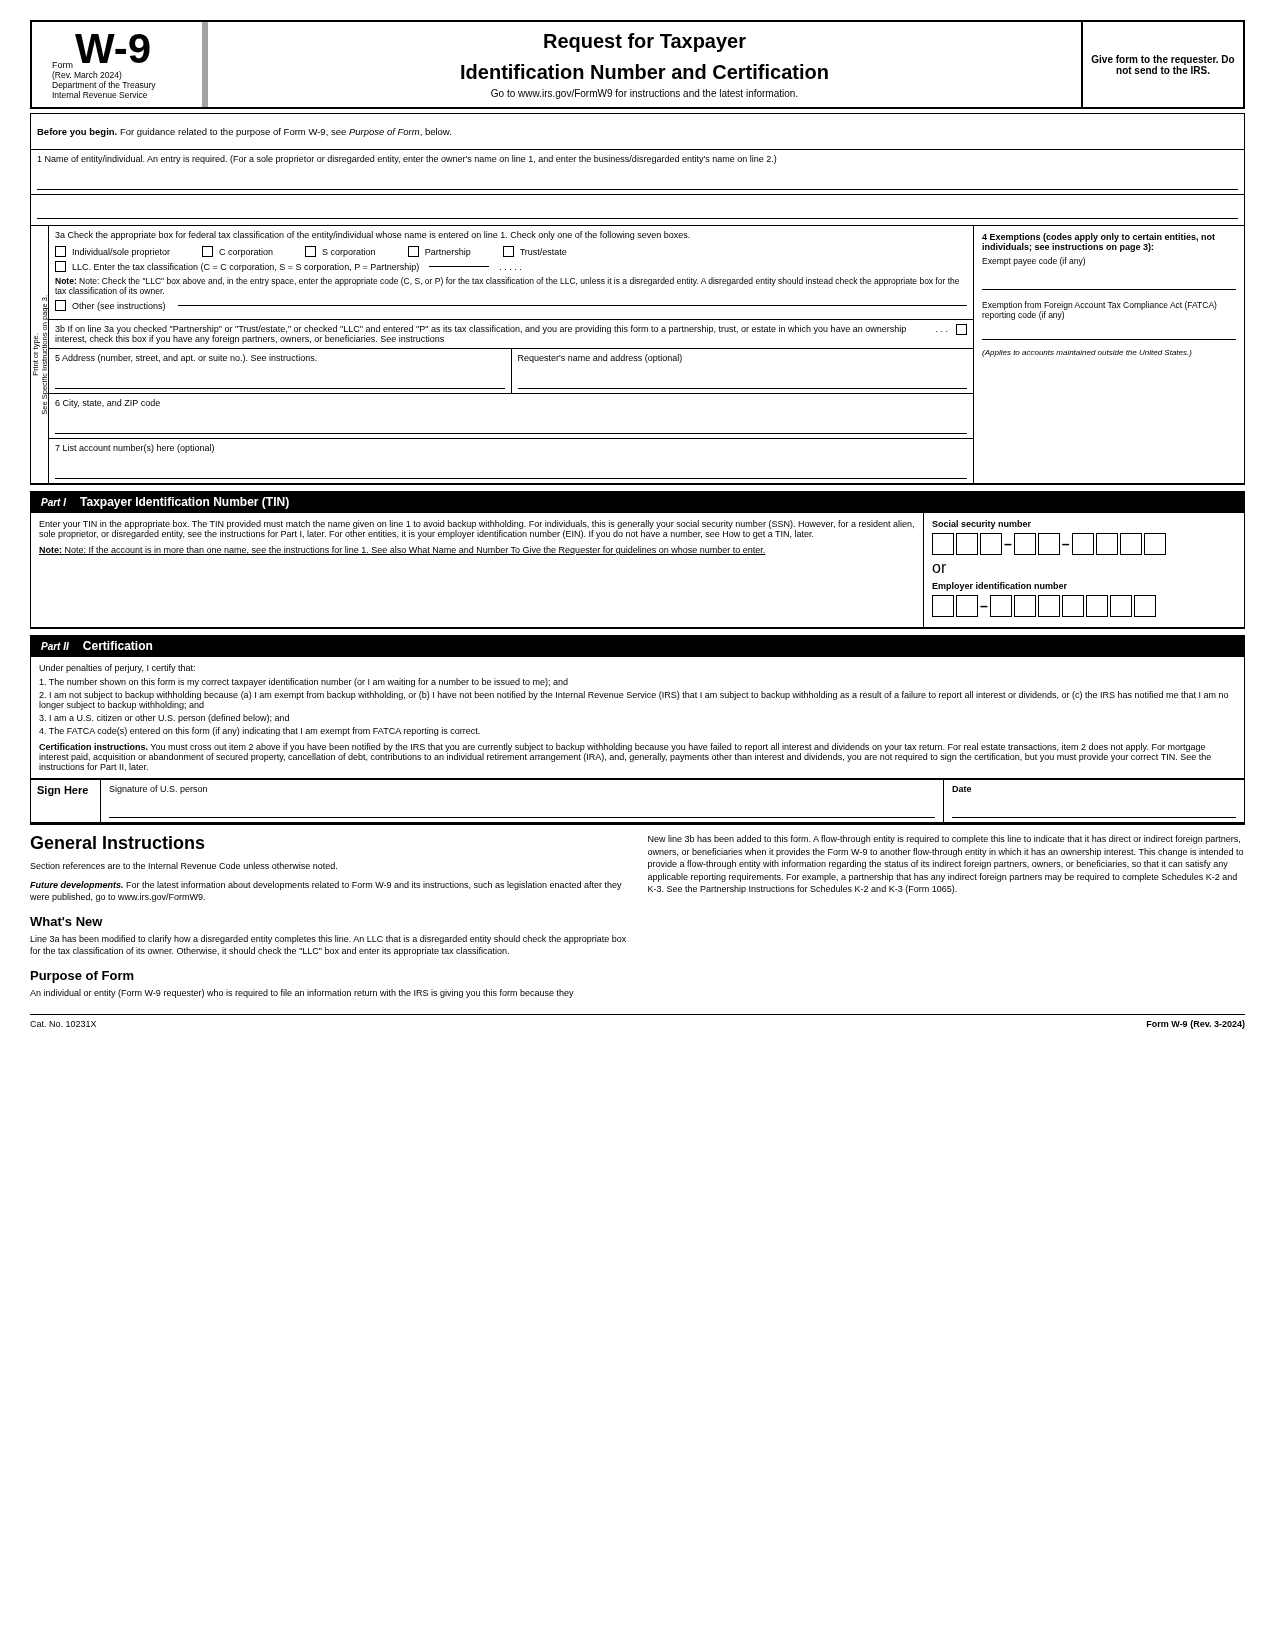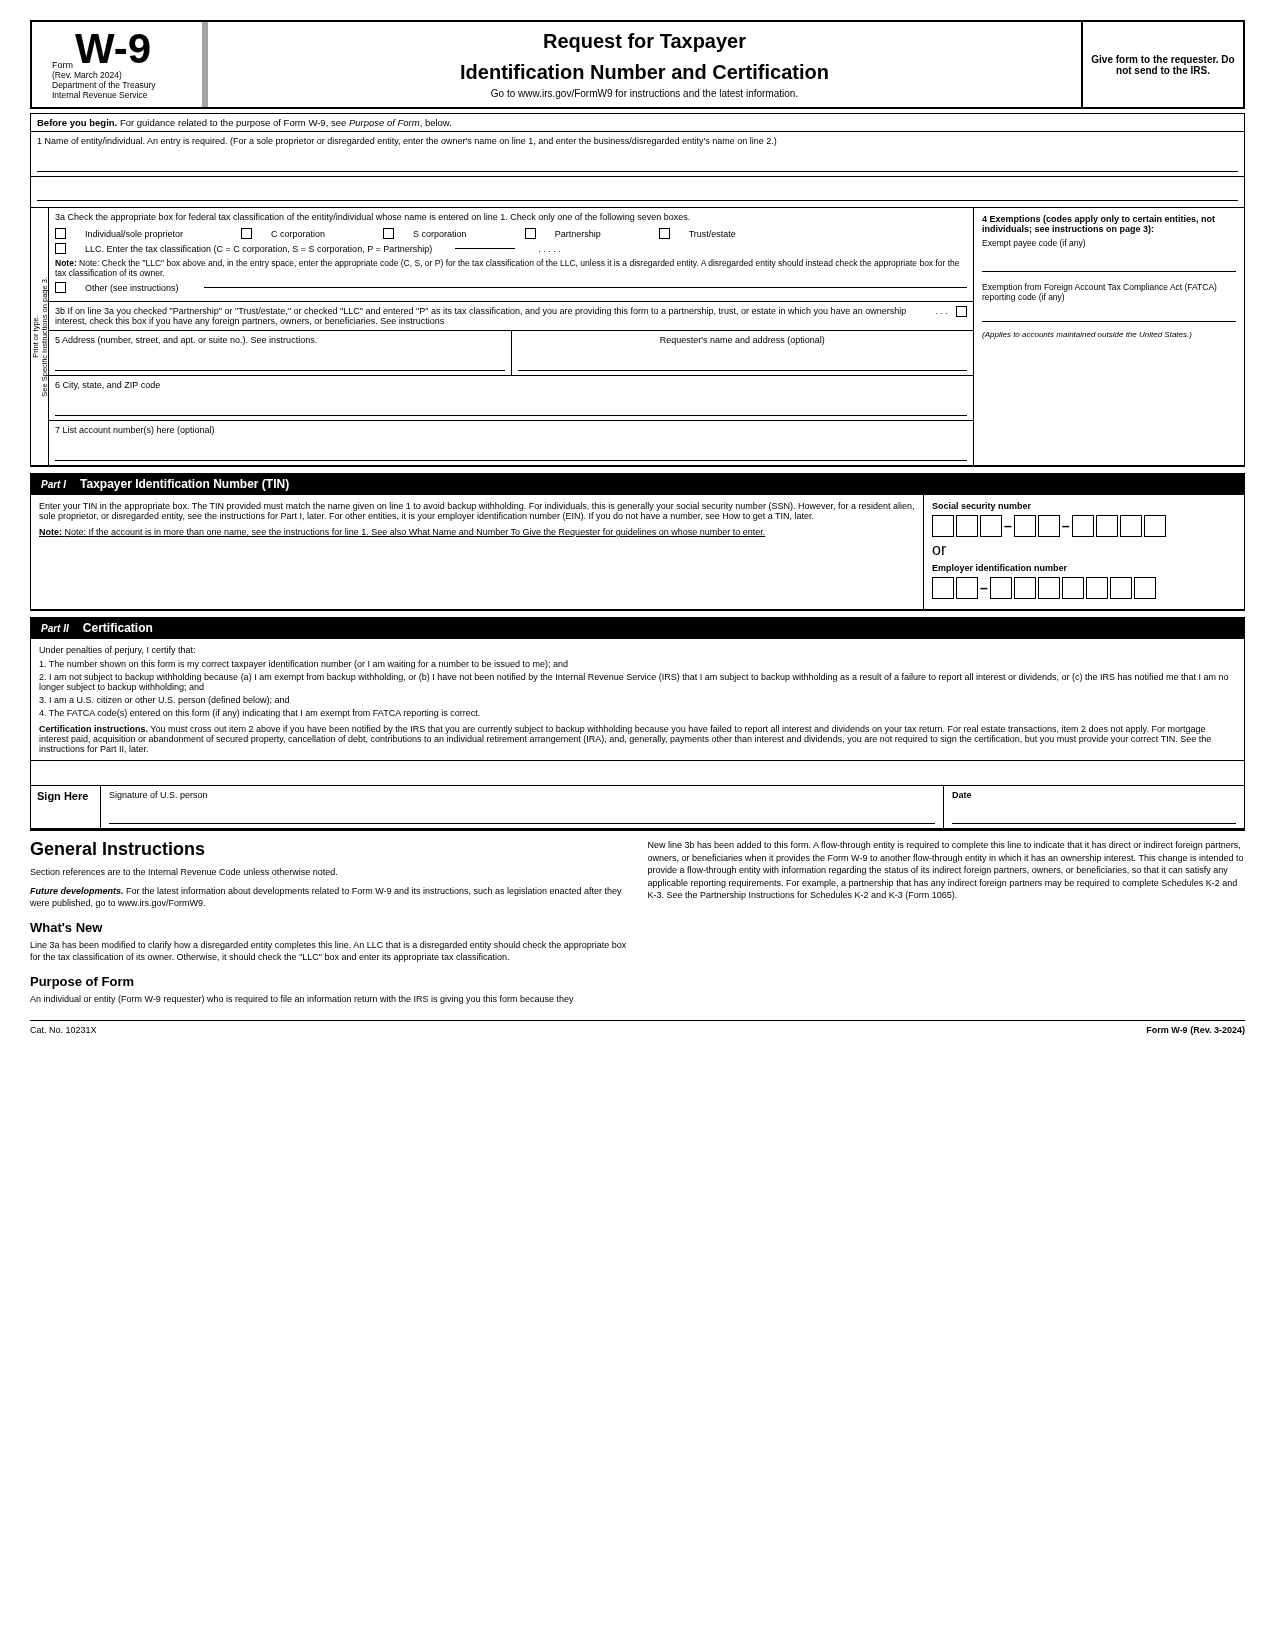--- a/index.html
+++ b/index.html
@@ -71,21 +71,21 @@
       font-size: 10px;
       font-weight: bold;
       display: flex;
       align-items: center;
       justify-content: center;
     }
 
     
     .before-begin {
       border: 1px solid #000;
-      padding: 3px 6px;
+      padding: 12px 6px;
       font-size: 9.5px;
       margin-bottom: 0;
     }
 
     
     .form-main {
       border: 1px solid #000;
       border-top: none;
     }
 
@@ -156,21 +156,21 @@
       font-size: 9px;
       min-height: 28px;
     }
     .sub-row:last-child {
       border-bottom: none;
     }
 
     .checkbox-row {
       display: flex;
       align-items: center;
-      gap: 19px;
+      gap: 6px;
       margin: 4px 0;
       font-size: 9px;
     }
     .checkbox {
       width: 11px;
       height: 11px;
       border: 1px solid #000;
       display: inline-block;
       flex-shrink: 0;
     }
@@ -183,21 +183,20 @@
       flex: 1;
       padding: 4px 6px;
       border-right: 1px solid #000;
       font-size: 9px;
       min-height: 40px;
     }
     .address-right {
       flex: 1;
       padding: 4px 6px;
       font-size: 9px;
-      text-align: center;
     }
 
     
     .part-header {
       background: #000;
       color: #fff;
       display: flex;
       align-items: center;
       padding: 3px 6px;
       font-weight: bold;
@@ -266,21 +265,20 @@
     .certification-section {
       padding: 6px 8px;
       font-size: 9px;
       border-bottom: 1px solid #000;
     }
 
     .sign-section {
       display: flex;
       border-bottom: 2px solid #000;
       border-top: 1px solid #000;
-      margin-top: 24px;
     }
     .sign-label {
       width: 70px;
       border-right: 1px solid #000;
       display: flex;
       flex-direction: column;
       padding: 4px 6px;
     }
     .sign-content {
       flex: 1;

